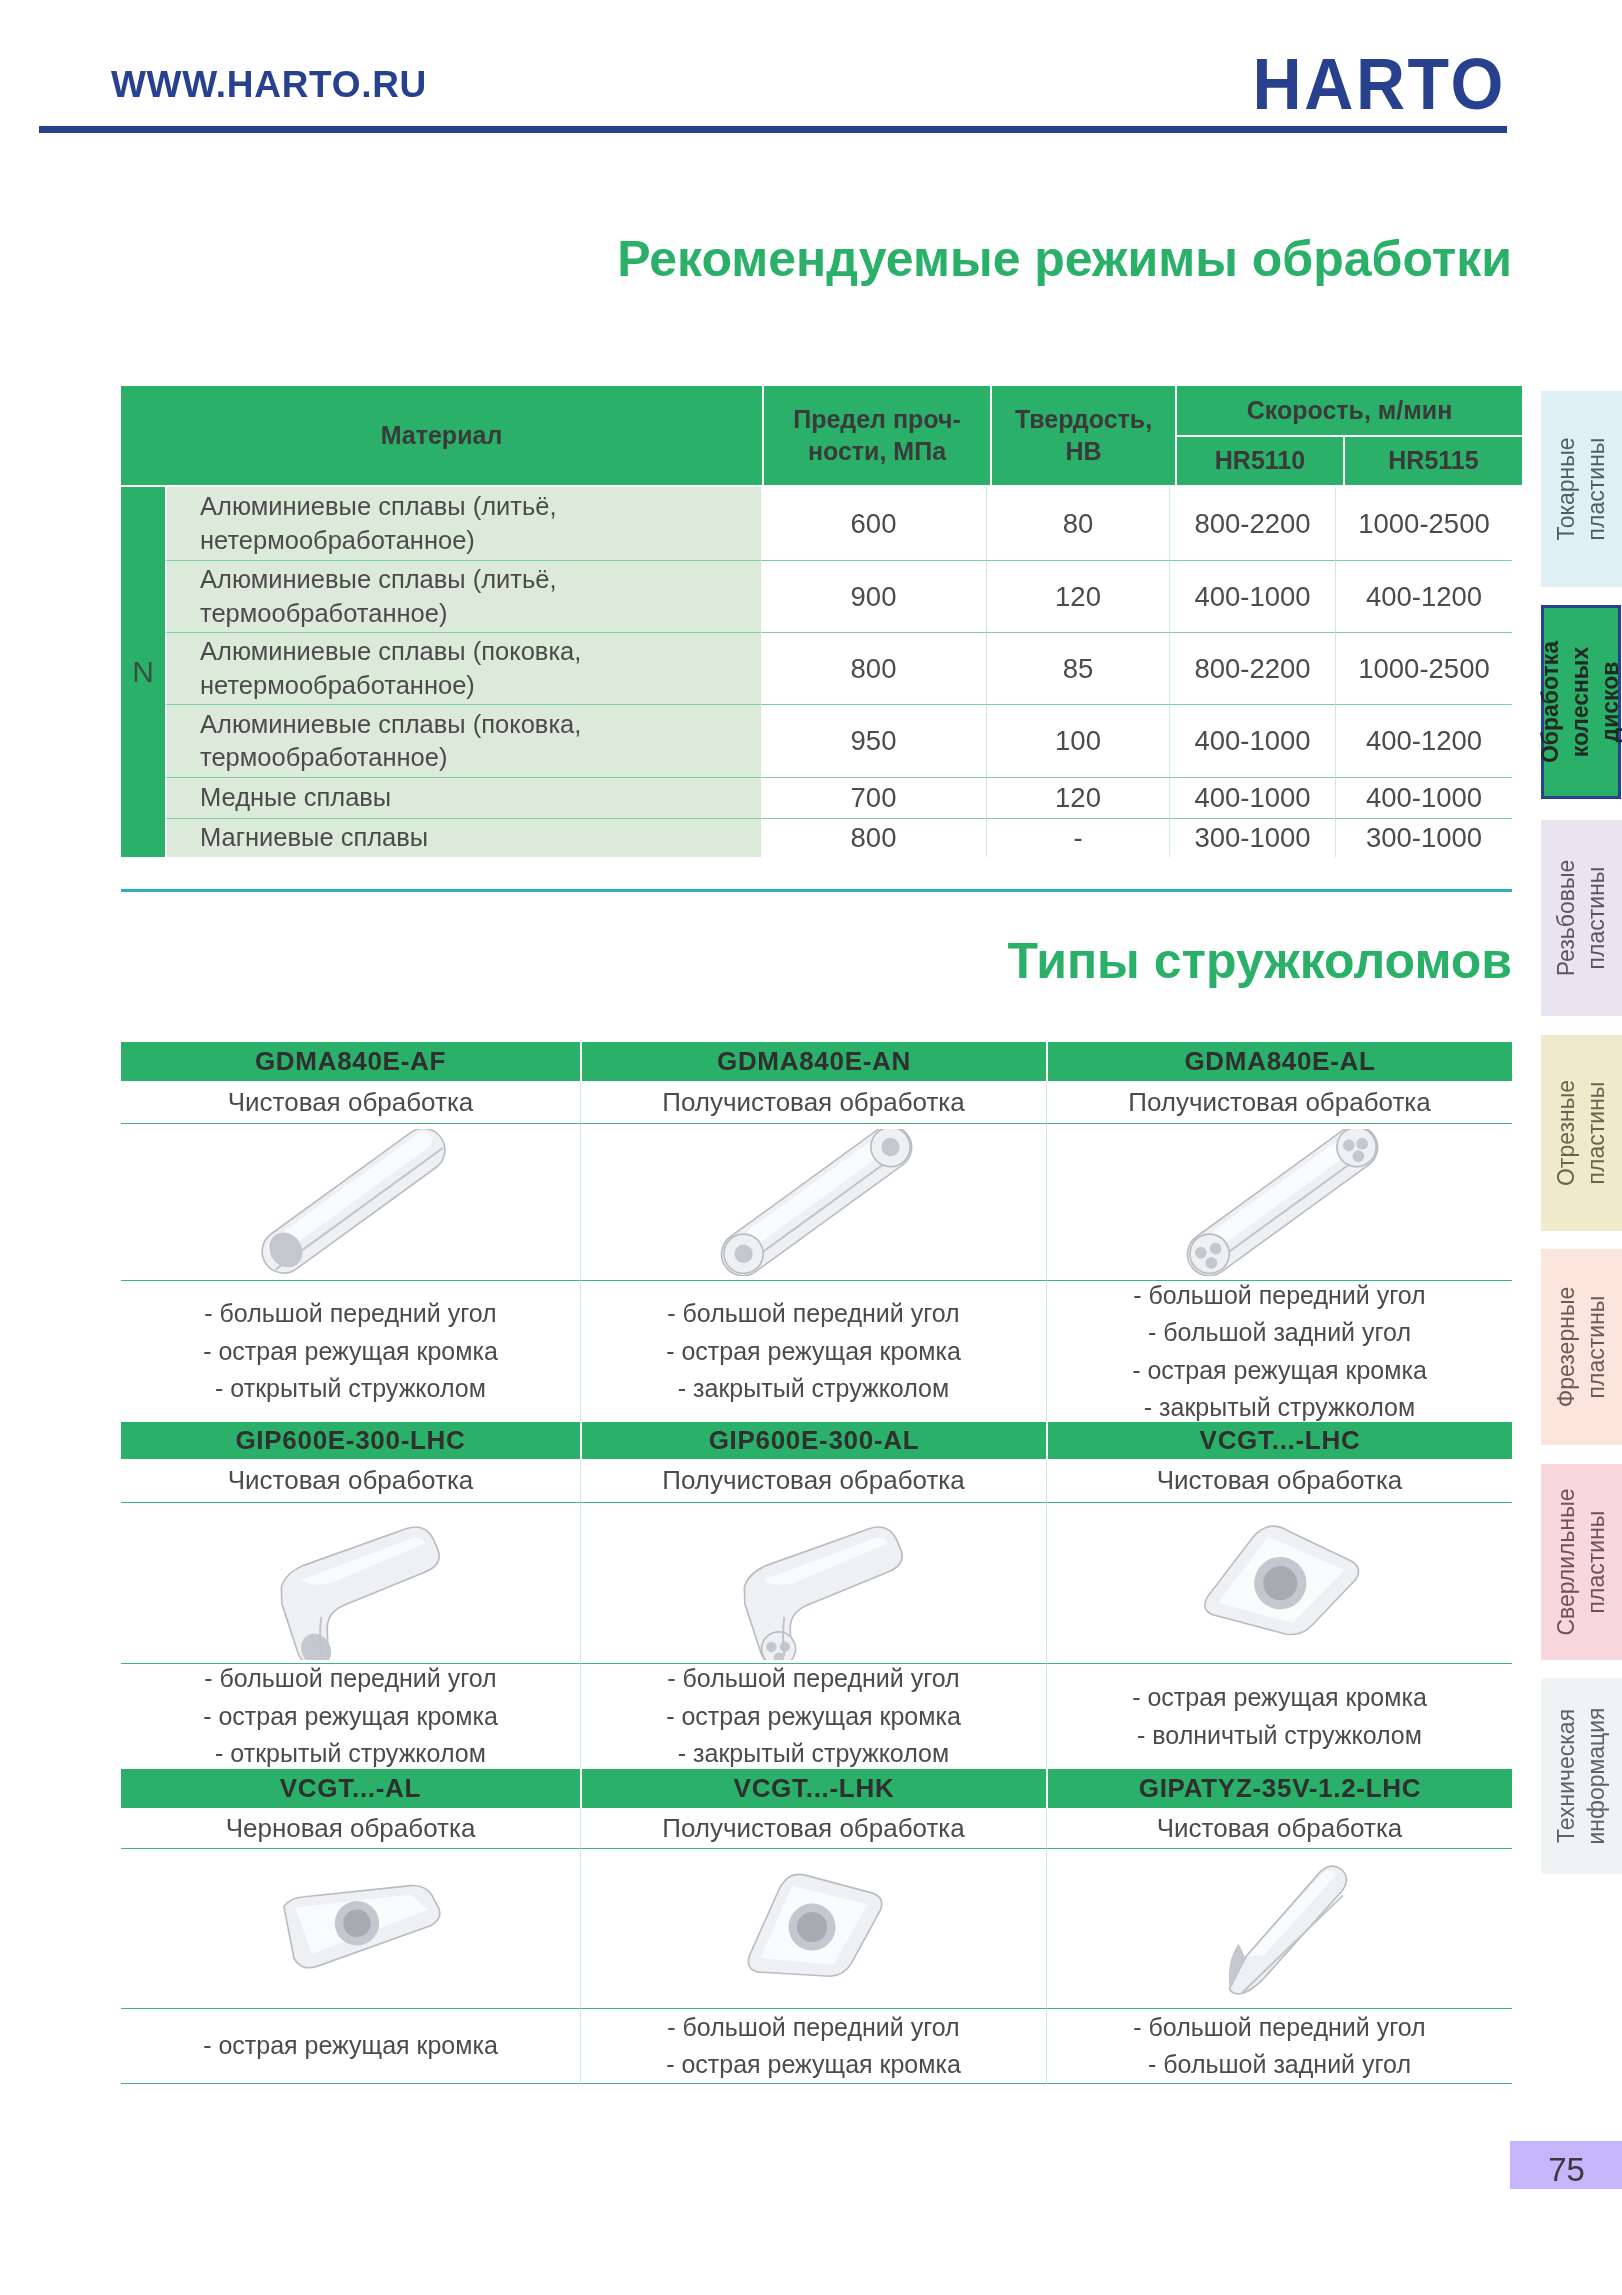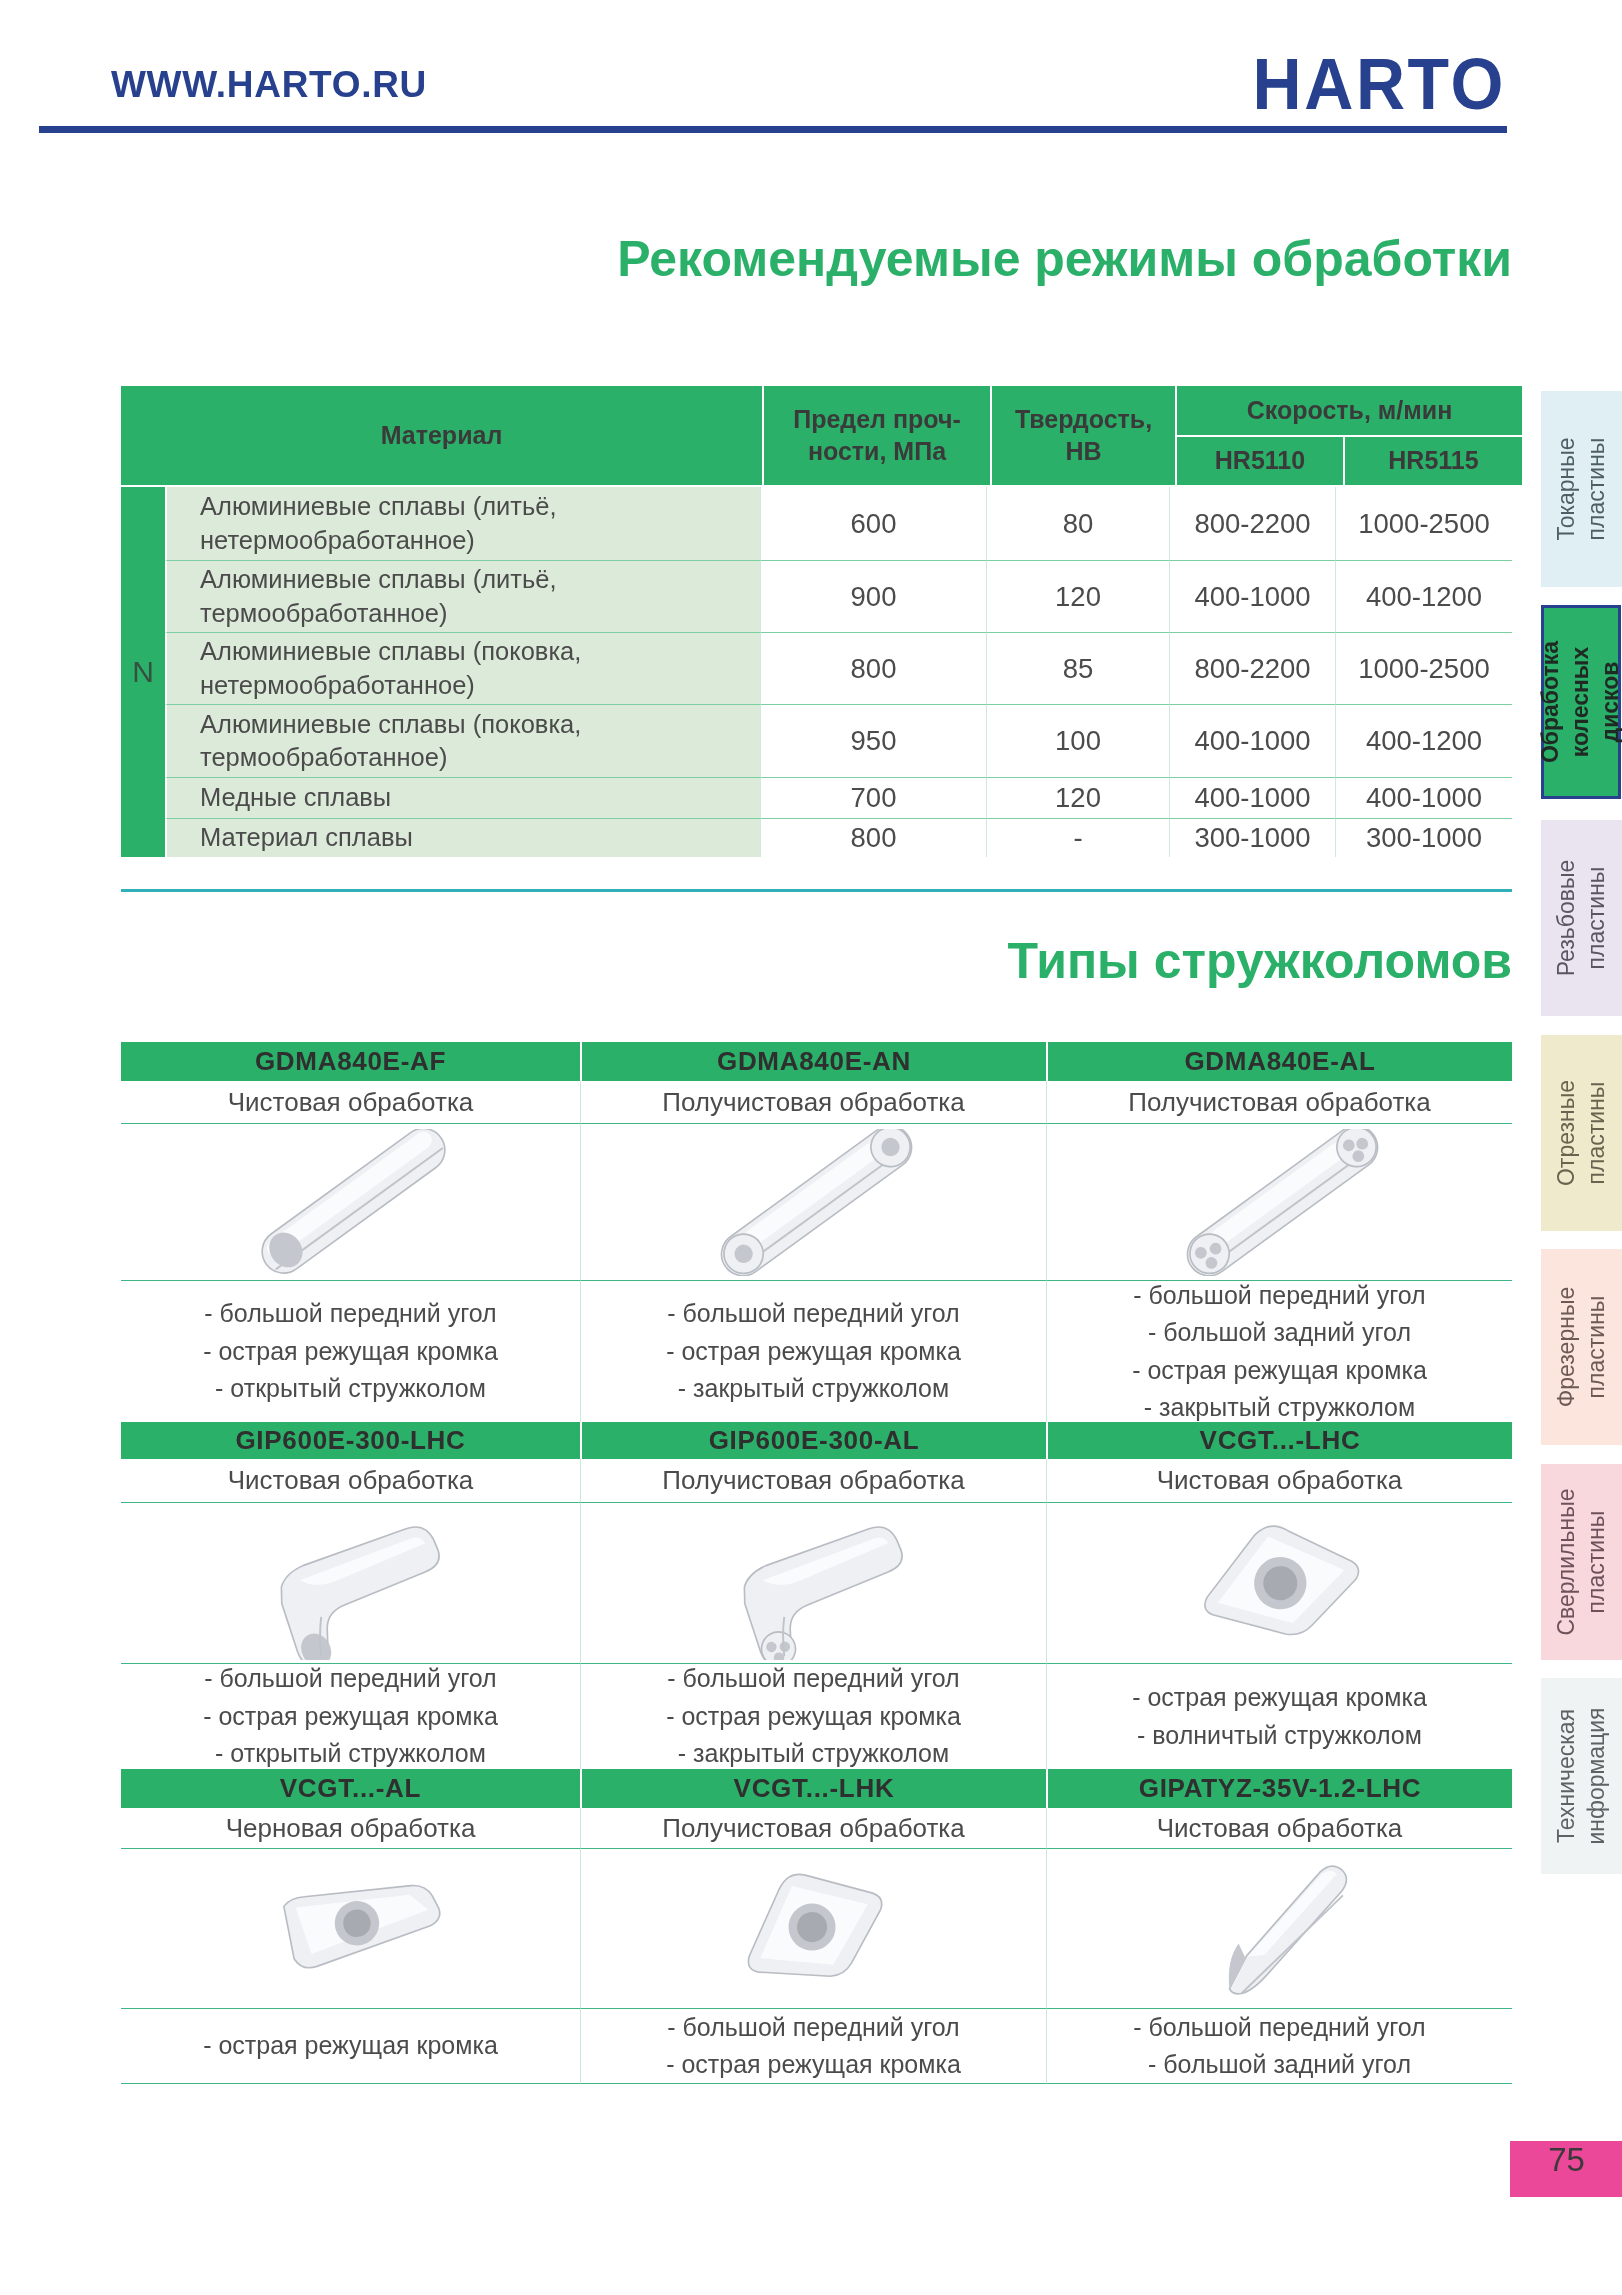--- a/index.html
+++ b/index.html
@@ -123,22 +123,22 @@
         width:74px;height:188px;font-weight:700;}
   .tab2 .tab-inner{font-weight:700;}
   .tab3{top:820px;background:#e9e4ef;color:#5a5565;}
   .tab4{top:1035px;background:#efeacc;color:#6b6350;}
   .tab5{top:1249px;background:#fbe5dc;color:#6d5a54;}
   .tab6{top:1464px;background:#f8d7dd;color:#6d525b;}
   .tab7{top:1678px;background:#f0f3f3;color:#5d6365;}
 
   
   .page-badge{
-    left:1510px;top:2141px;width:113px;height:56px;background:#ec4899;
-    display:flex;align-items:flex-start;justify-content:center;
+    left:1510px;top:2141px;width:113px;height:48px;background:#c4b5fd;
+    display:flex;align-items:flex-end;justify-content:center;
     font-size:33px;color:#3a3a3a;
   }
 </style>
 </head>
 <body>
 
 <a class="abs site-url" href="#">WWW.HARTO.RU</a>
 <div class="abs logo-box">
   <span class="logo-text">HARTO</span>
 </div>
@@ -187,21 +187,21 @@
     <div class="valcell rsep" style="grid-row:4">100</div>
     <div class="valcell rsep" style="grid-row:4">400-1000</div>
     <div class="valcell rsep" style="grid-row:4">400-1200</div>
 
     <div class="matcell rsep" style="grid-row:5">Медные сплавы</div>
     <div class="valcell rsep" style="grid-row:5">700</div>
     <div class="valcell rsep" style="grid-row:5">120</div>
     <div class="valcell rsep" style="grid-row:5">400-1000</div>
     <div class="valcell rsep" style="grid-row:5">400-1000</div>
 
-    <div class="matcell rsep" style="grid-row:6">Материал сплавы</div>
+    <div class="matcell rsep" style="grid-row:6">Магниевые сплавы</div>
     <div class="valcell rsep" style="grid-row:6">800</div>
     <div class="valcell rsep" style="grid-row:6">-</div>
     <div class="valcell rsep" style="grid-row:6">300-1000</div>
     <div class="valcell rsep" style="grid-row:6">300-1000</div>
   </div>
 </div>
 <div class="abs table-bottom-line"></div>
 
 <div class="abs section-title title-2">Типы стружколомов</div>
 

